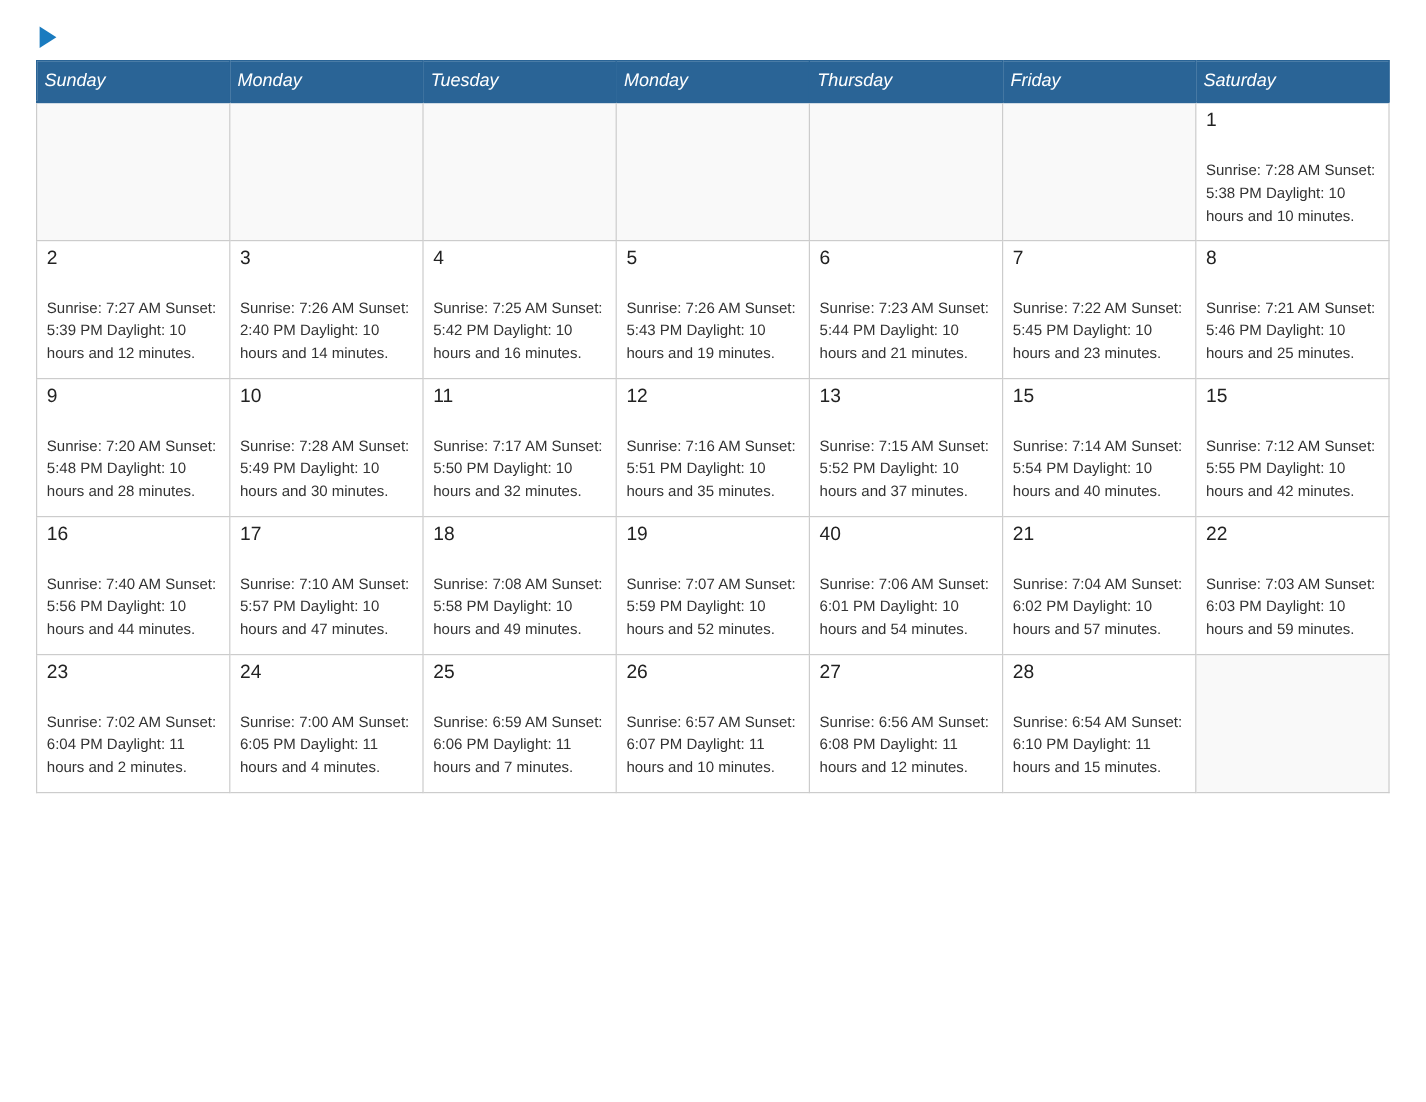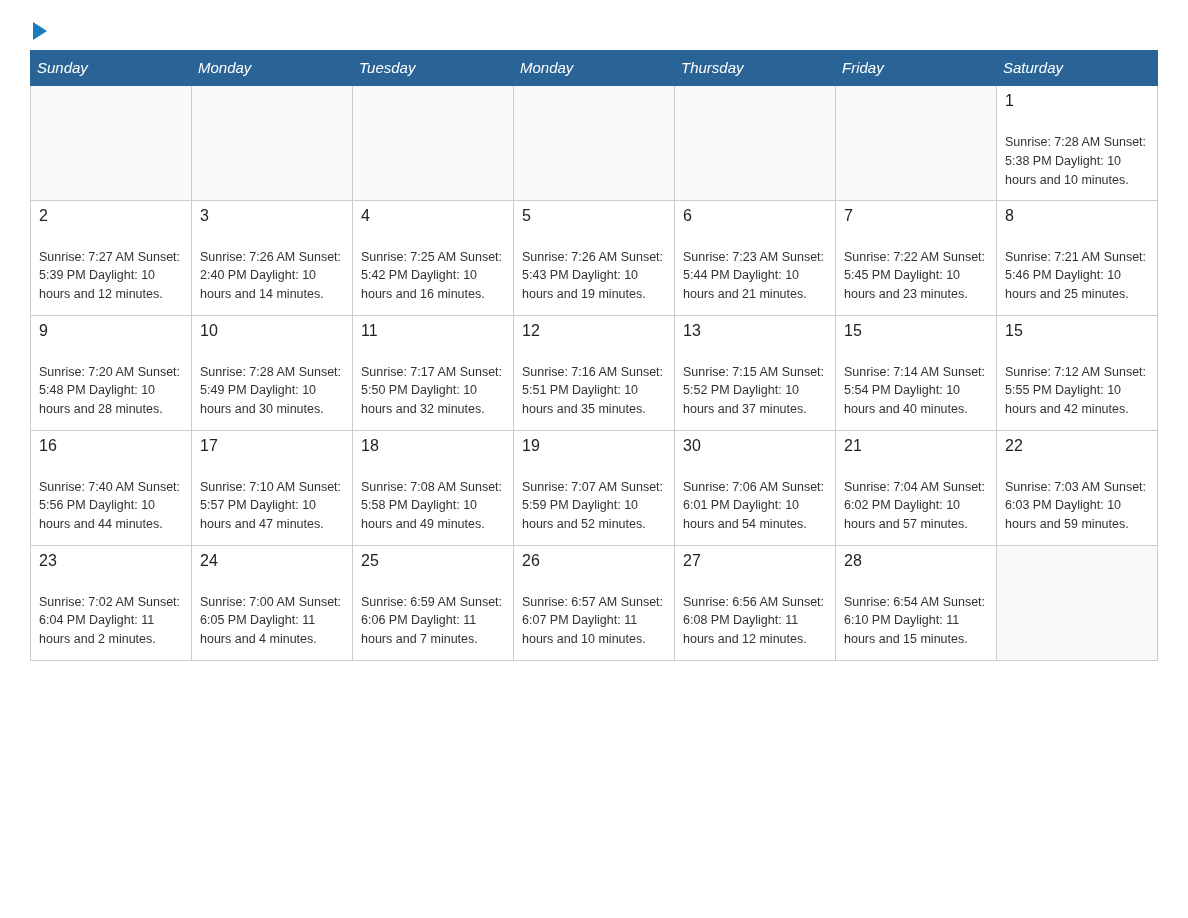--- a/index.html
+++ b/index.html
@@ -270,21 +270,21 @@
 and 49 minutes.</div>
         </td>
         <td>
           <div class="day-number">19</div>
           <div class="day-info">Sunrise: 7:07 AM
 Sunset: 5:59 PM
 Daylight: 10 hours
 and 52 minutes.</div>
         </td>
         <td>
-          <div class="day-number">30</div>
+          <div class="day-number">40</div>
           <div class="day-info">Sunrise: 7:06 AM
 Sunset: 6:01 PM
 Daylight: 10 hours
 and 54 minutes.</div>
         </td>
         <td>
           <div class="day-number">21</div>
           <div class="day-info">Sunrise: 7:04 AM
 Sunset: 6:02 PM
 Daylight: 10 hours

